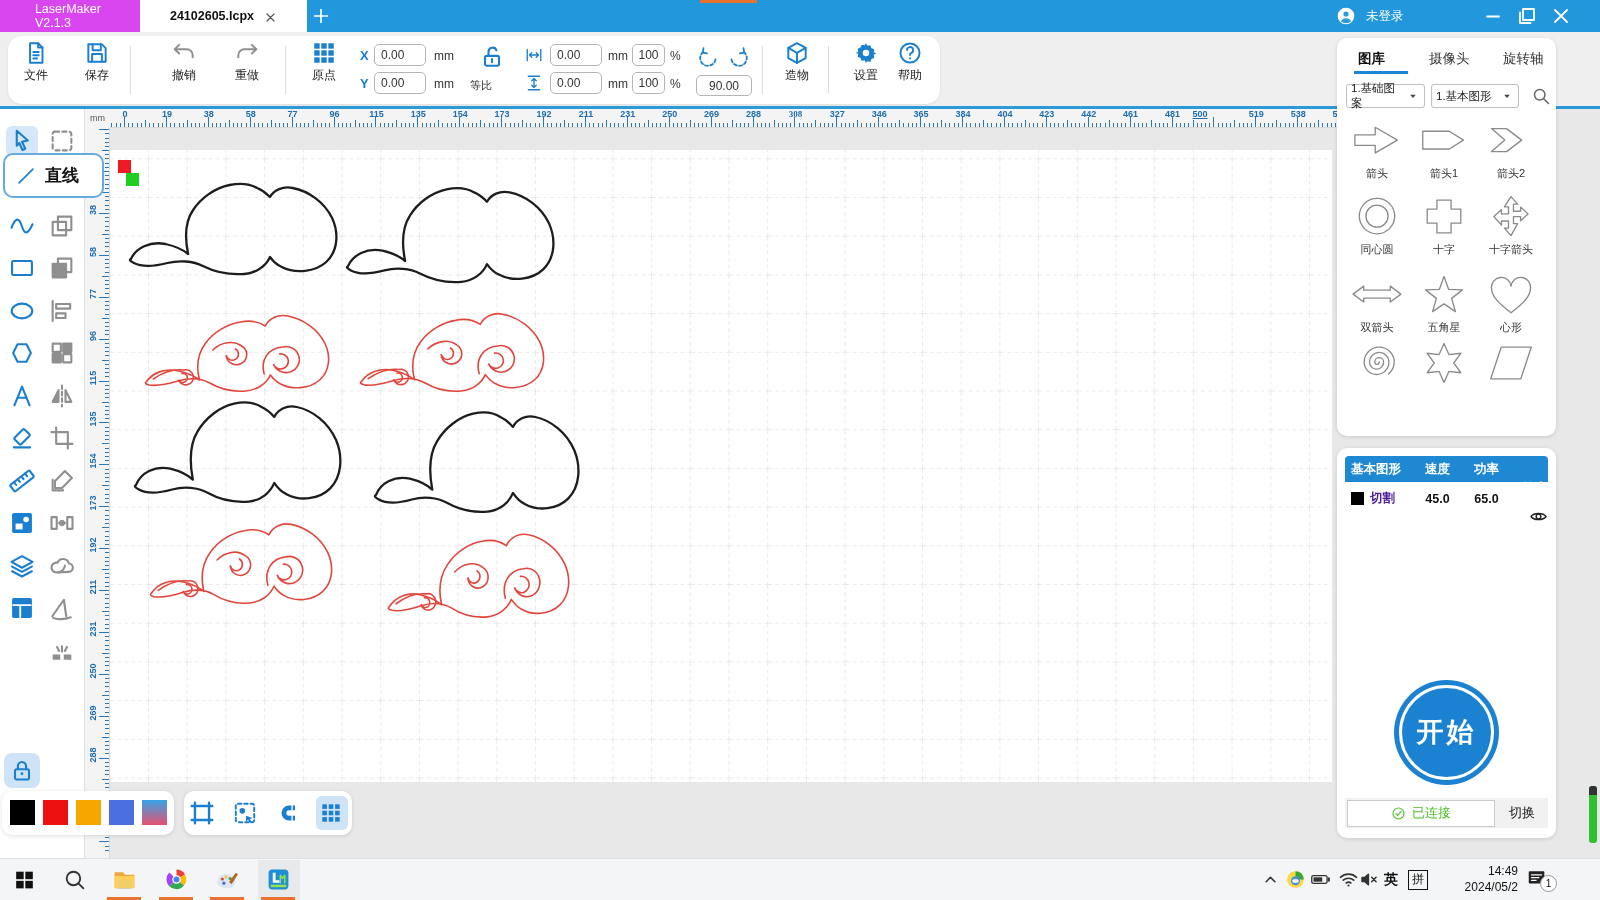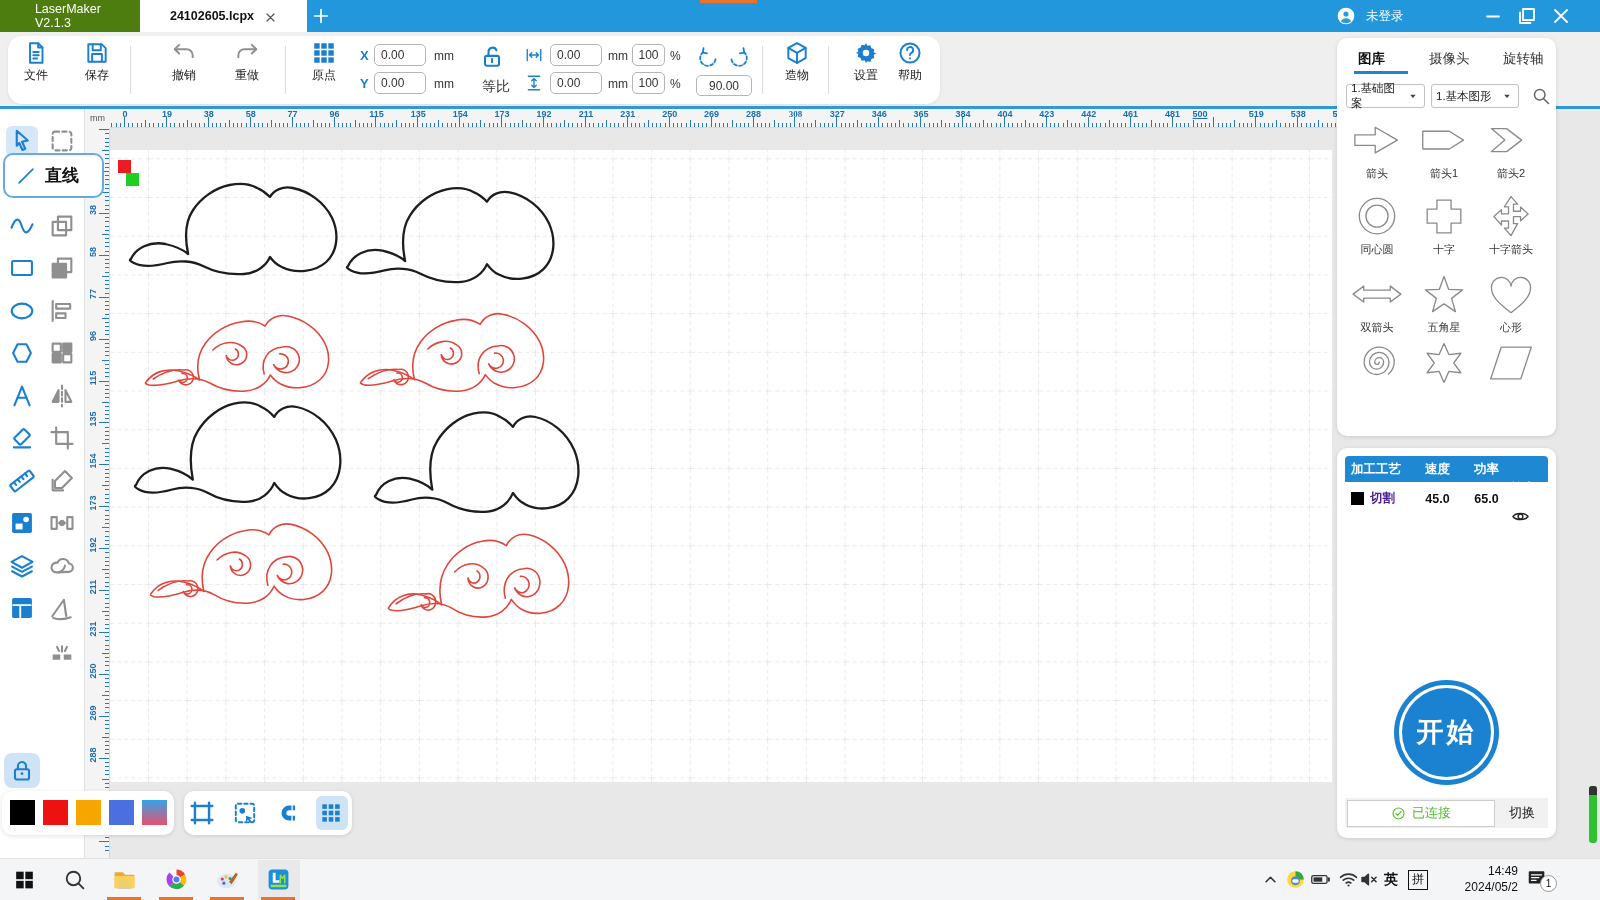--- a/index.html
+++ b/index.html
@@ -2,21 +2,21 @@
 <html><head>
 <meta charset="utf-8">
 <style>
   * { box-sizing: border-box; margin: 0; padding: 0; }
   html,body { width:1600px; height:900px; overflow:hidden; font-family:"Liberation Sans","DejaVu Sans",sans-serif; background:#efefef; }
   .abs { position:absolute; }
   #page { position:relative; width:1600px; height:900px; }
 
   
   #titlebar { left:0; top:0; width:1600px; height:32px; background:#2397dc; color:#fff; }
-  #tb-home-seg { left:0; top:0; width:140px; height:32px; background:#4d7c0f; display:flex; align-items:center; gap:8px; padding-left:10px; }
+  #tb-home-seg { left:0; top:0; width:140px; height:32px; background:#d946ef; display:flex; align-items:center; gap:8px; padding-left:10px; }
   #tb-home-seg .ic { width:17px; height:17px; color:#fff; }
   #app-title { font-size:12.5px; color:#fff; }
   #doc-tab { left:140px; top:0; width:167px; height:32px; background:#fff; color:#111; display:flex; align-items:center; justify-content:center; gap:10px; }
   #doc-tab .lbl { font-size:12.5px; font-weight:bold; }
   #doc-tab .ic { width:13px; height:13px; color:#555; }
   #tab-plus { left:310px; top:4px; width:22px; height:24px; color:#fff; }
   #user-area { left:1336px; top:0; height:32px; display:flex; align-items:center; gap:10px; color:#fff; }
   #user-area .av { width:20px; height:20px; }
   #user-area .nm { font-size:12.5px; }
   .winbtn { top:4px; width:26px; height:24px; color:#fff; }
@@ -78,21 +78,21 @@
   .gitem { position:absolute; width:62px; text-align:center; cursor:pointer; }
   .gitem .ic { width:58px; height:46px; display:block; margin:0 auto; }
   .gitem .cap { font-size:11px; color:#333; margin-top:2px; }
 
   #process-card { left:1337px; top:448px; width:219px; height:390px; }
   #ptable { position:absolute; left:8px; top:8px; width:203px; }
   #phead { display:flex; height:26px; background:#1e88d3; border-radius:4px 4px 0 0; align-items:center; color:#fff; font-size:12.5px; font-weight:bold; }
   .prow { display:flex; height:33px; align-items:center; font-size:12.5px; }
   .pc0 { width:68px; display:flex; align-items:center; gap:6px; padding-left:6px; }
   .pc1,.pc2 { width:49px; text-align:center; }
-  .pc3 { width:37px; text-align:left;margin-top:39px; }
+  .pc3 { width:37px; text-align:right;margin-top:39px; }
   .prow .sw { width:13px; height:13px; flex:0 0 13px; }
   .prow .eye { width:19px; height:19px; color:#222; display:inline-block; cursor:pointer; }
   #start-btn { position:absolute; left:57px; top:232px; width:105px; height:105px; border-radius:50%; background:#1b82d2; cursor:pointer; }
   #start-btn .ring { position:absolute; left:5px; top:5px; right:5px; bottom:5px; border:3px solid #fff; border-radius:50%; }
   #start-btn .cap { position:absolute; width:100%; text-align:center; top:34px; color:#fff; font-size:27px; font-weight:bold; letter-spacing:3px; }
   #conn-strip { position:absolute; left:8px; top:350px; width:203px; height:30px; background:#f1f1f1; display:flex; align-items:center; }
   #conn-box { margin-left:2px; width:148px; height:27px; background:#fff; border:1px solid #ccc; display:flex; align-items:center; justify-content:center; gap:6px; }
   #conn-box .ic { width:15px; height:15px; color:#4fbf27; }
   #conn-box .cap { font-size:13px; color:#4fbf27; }
   #switch-btn { margin-left:14px; font-size:13px; color:#111; cursor:pointer; }
@@ -207,21 +207,21 @@
     <span class="unit" style="left:426px;top:13px">mm</span>
     <span class="fldlab" style="left:352px;top:40px">Y</span>
     <input class="tfield" style="left: 366px; top: 36px;" readonly="" value="0.00">
     <span class="unit" style="left:426px;top:41px">mm</span>
 
     <span class="smic blue" style="left:470px;top:5px;width:28px;height:32px"><svg viewBox="0 0 24 24" width="100%" height="100%" fill="none" stroke="currentColor" stroke-width="1.8" stroke-linecap="round" stroke-linejoin="round">
           <rect x="6" y="11" width="12" height="8.5" rx="1.5"></rect>
           <path d="M9 11V7.5a3.5 3.5 0 0 1 6.8-1.2"></path>
           <path d="M12 13.8v2.6"></path>
         </svg></span>
-    <span class="unit" style="left:474px;top:42px;font-size:14px">等比</span>
+    <span class="unit" style="left:462px;top:42px;font-size:11px">等比</span>
 
     <span class="smic blue" style="left:514px;top:10px;width:24px;height:18px"><svg viewBox="0 0 24 24" width="100%" height="100%" fill="none" stroke="currentColor" stroke-width="1.8" stroke-linecap="round" stroke-linejoin="round">
           <path d="M3 4.5v15M21 4.5v15M6 12h12M9 9l-3 3 3 3M15 9l3 3-3 3"></path>
         </svg></span>
     <input class="tfield" style="left: 542px; top: 8px;" readonly="" value="0.00">
     <span class="unit" style="left:600px;top:13px">mm</span>
     <input class="pfield" style="left: 624px; top: 8px;" readonly="" value="100">
     <span class="unit" style="left:662px;top:13px">%</span>
 
     <span class="smic blue" style="left:514px;top:38px;width:24px;height:18px"><svg viewBox="0 0 24 24" width="100%" height="100%" fill="none" stroke="currentColor" stroke-width="1.8" stroke-linecap="round" stroke-linejoin="round">
@@ -1072,21 +1072,21 @@
       <div class="gitem abs" style="left: 143px; top: 302px;">
         <span class="ic"><svg viewBox="0 0 62 52" width="100%" height="100%" fill="none" stroke="#8a8a8a" stroke-width="1.5" stroke-linejoin="round">
             <path d="M20 8h34L42 44H8z"></path>
           </svg></span>
       </div>
     </div>
 
   <div class="rcard" id="process-card">
     <div id="ptable">
       <div id="phead">
-          <div class="pc0">加工工艺</div>
+          <div class="pc0">基本图形</div>
           <div class="pc1">速度</div>
           <div class="pc2">功率</div>
           <div class="pc3">输出</div>
         </div>
       <div id="prows">
           <div class="prow" style="background: rgb(255, 255, 255);">
             <div class="pc0">
               <div class="sw" style="background: rgb(0, 0, 0);"></div>
               <div style="font-weight: bold; color: #4c1d95;">切割</div>
             </div>

